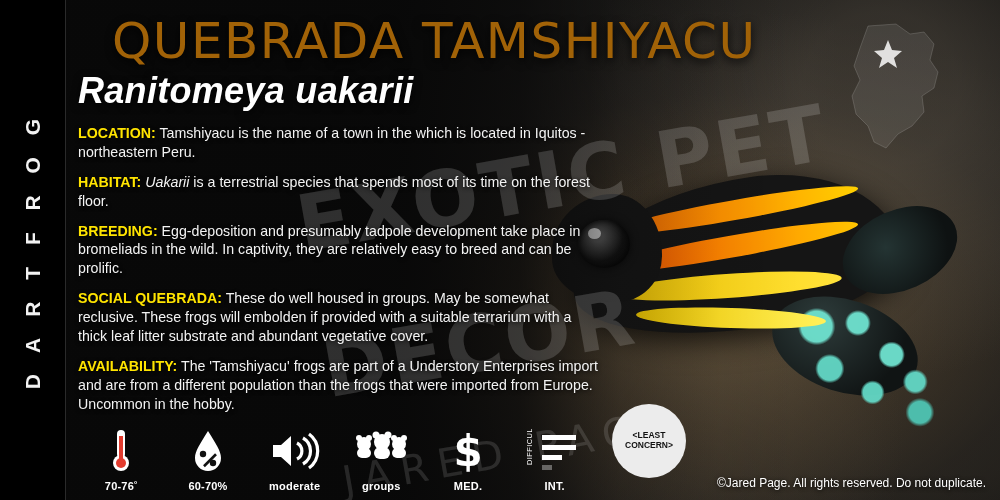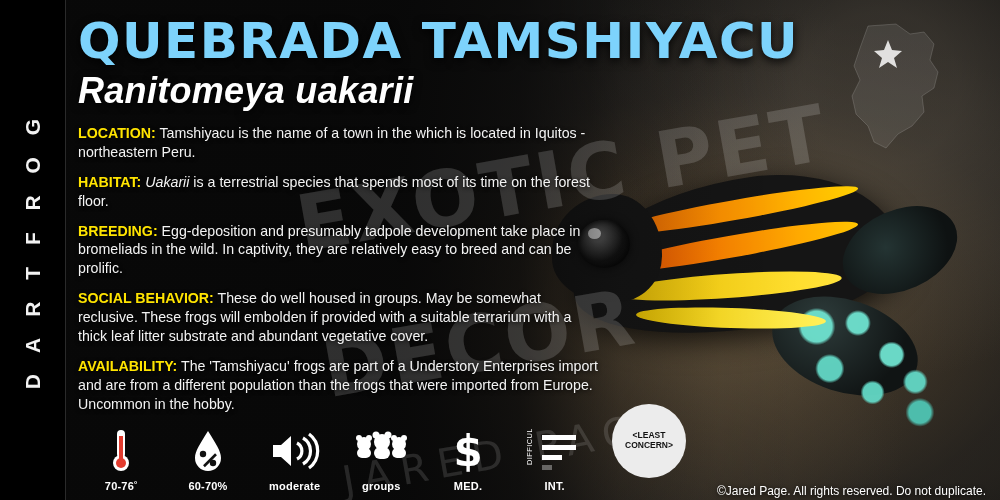--- a/index.html
+++ b/index.html
@@ -94,23 +94,24 @@
   .spine-text {
     position: absolute; left: 0; top: 0; width: 500px; height: 66px;
     transform: rotate(-90deg); transform-origin: 0 0; margin-top: 500px;
     display: flex; align-items: center; justify-content: center;
     color: #f2f2f2; font-size: 21px; letter-spacing: 8px; font-weight: 700;
   }
 
   
   .content { position: absolute; left: 78px; top: 16px; width: 800px; }
   .title {
-    color: #7dd3fc; font-size: 50px; font-weight: 700; letter-spacing: 1.5px;
+    color: #a16207; font-size: 50px; font-weight: 400; letter-spacing: 1.5px;
     line-height: 1.02; text-shadow: 0 3px 10px rgba(0,0,0,0.9);
     font-family: "DejaVu Sans", sans-serif;
+    margin-left: 34px;
   }
   .subtitle {
     color: #fff; font-size: 36px; font-style: italic; font-weight: 700;
     margin-top: 3px; margin-bottom: 12px; letter-spacing: .3px;
     text-shadow: 0 2px 8px rgba(0,0,0,0.9);
   }
   .sect { margin-bottom: 11px; max-width: 520px; }
   .sect p {
     color: #f3f3f3; font-size: 14.2px; line-height: 1.33;
     text-shadow: 0 1px 4px rgba(0,0,0,0.95);
@@ -135,21 +136,21 @@
 
   
   .badge {
     position: absolute; left: 612px; bottom: 22px; width: 74px; height: 74px;
     border-radius: 50%; background: #ececec;
     display: flex; flex-direction: column; align-items: center; justify-content: center;
     color: #111; font-size: 8.5px; font-weight: 700; line-height: 1.15; text-align: center;
   }
 
   .copyright {
-    position: absolute; right: 14px; bottom: 2px;
+    position: absolute; right: 14px; bottom: 10px;
     color: #fff; font-size: 12px; text-shadow: 0 1px 4px rgba(0,0,0,0.95);
   }
 
   
   .watermark {
     position: absolute; left: 300px; top: 95px; width: 640px; height: 230px;
     color: rgba(255,255,255,0.16); font-size: 78px; font-weight: 800;
     letter-spacing: 3px; transform: rotate(-10deg); pointer-events: none;
     font-family: "DejaVu Sans", sans-serif; line-height: 1.9;
   }
@@ -206,21 +207,21 @@
 
     <div class="sect">
       <p><span class="lbl">HABITAT:</span> <span class="ital">Uakarii</span><span> is a terrestrial species that spends most of its time on the forest floor.</span></p>
     </div>
 
     <div class="sect">
       <p><span class="lbl">BREEDING:</span><span> Egg-deposition and presumably tadpole development take place in bromeliads in the wild. In captivity, they are relatively easy to breed and can be prolific.</span></p>
     </div>
 
     <div class="sect">
-      <p><span class="lbl">SOCIAL BEHAVIOR:</span><span> These do well housed in groups. May be somewhat reclusive. These frogs will embolden if provided with a suitable terrarium with a thick leaf litter substrate and abundant vegetative cover.</span></p>
+      <p><span class="lbl">SOCIAL QUEBRADA:</span><span> These do well housed in groups. May be somewhat reclusive. These frogs will embolden if provided with a suitable terrarium with a thick leaf litter substrate and abundant vegetative cover.</span></p>
     </div>
 
     <div class="sect">
       <p><span class="lbl">AVAILABILITY:</span><span> The 'Tamshiyacu' frogs are part of a Understory Enterprises import and are from a different population than the frogs that were imported from Europe.  Uncommon in the hobby.</span></p>
     </div>
   </div>
 
   <div class="iconbar">
 
     <div class="icell">

